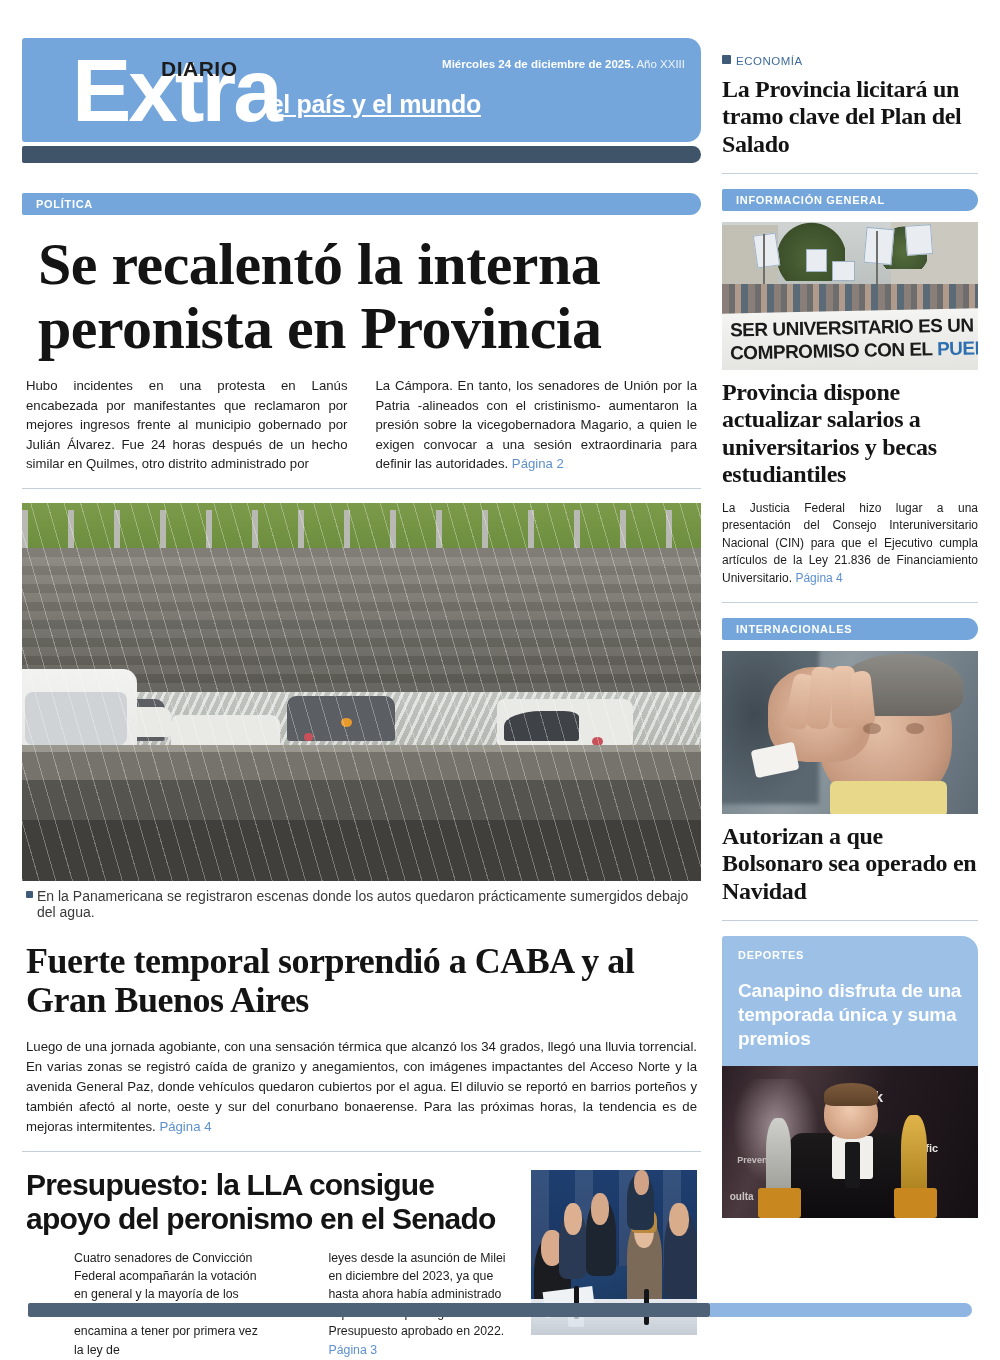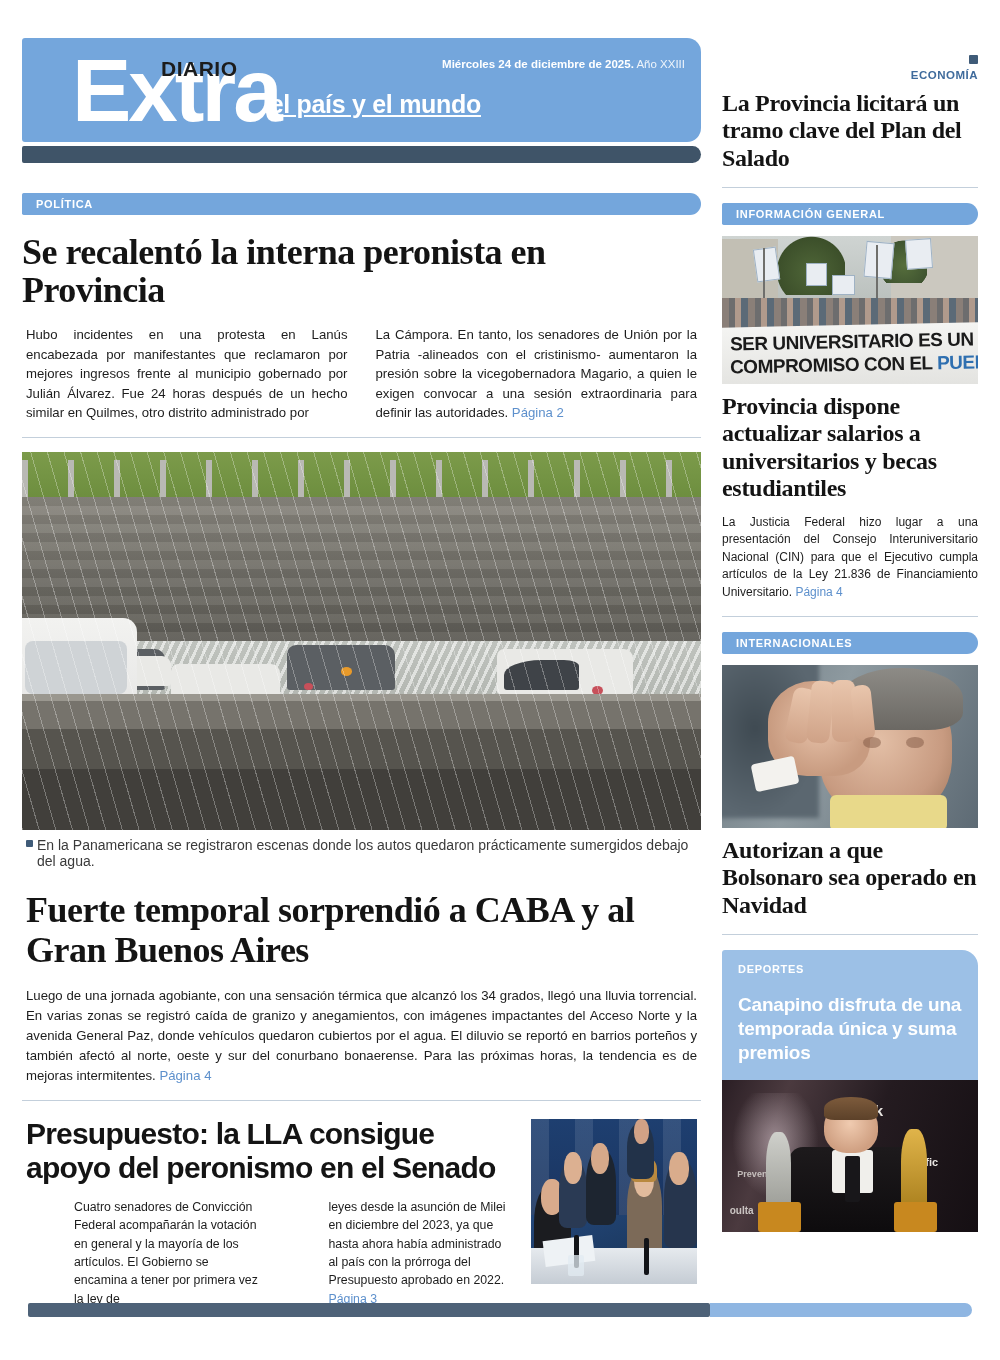--- a/index.html
+++ b/index.html
@@ -94,23 +94,23 @@
   }
 
   .headline-serif {
     font-family: "Liberation Serif", serif;
     font-weight: bold;
     color: #141414;
     letter-spacing: -0.5px;
   }
 
   .h-main {
-    font-size: 36px;
+    font-size: 60px;
     line-height: 1.06;
-    margin: 18px 0 0 0;
+    margin: 18px 0 0 16px;
     max-width: 640px;
   }
 
   .body-2col {
     margin-top: 16px;
     display: flex;
     gap: 28px;
     padding: 0 4px;
   }
   .body-2col .col { flex: 1; }
@@ -205,27 +205,26 @@
   }
 
   
   .right-col {
     position: absolute;
     left: 722px; top: 55px;
     width: 256px;
   }
   .kicker {
     display: flex;
-    align-items: flex-end;
+    align-items: flex-start;
     gap: 5px;
     color: #3f6b9c;
     font-size: 11.5px;
-    font-weight: bold;
+    font-weight: normal;
     letter-spacing: 0.5px;
-    flex-direction: column;
   }
   .kicker .sq {
     width: 9px; height: 9px;
     background: #3f5b78;
     border-radius: 1px;
     display: inline-block;
   }
   .h-side {
     font-family: "Liberation Serif", serif;
     font-weight: bold;

